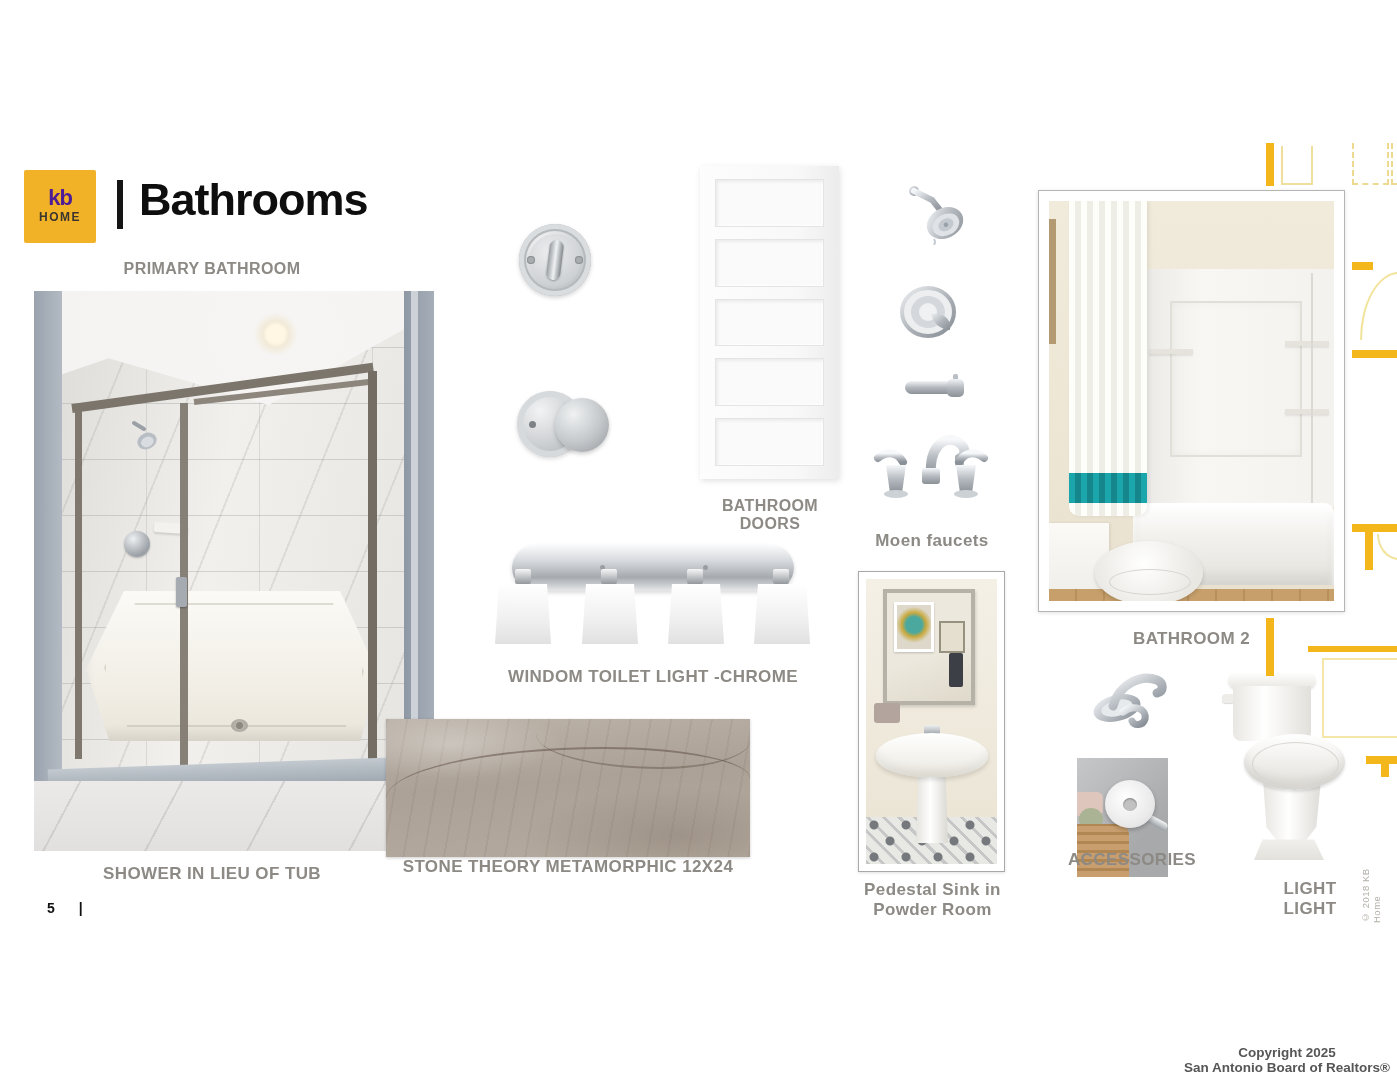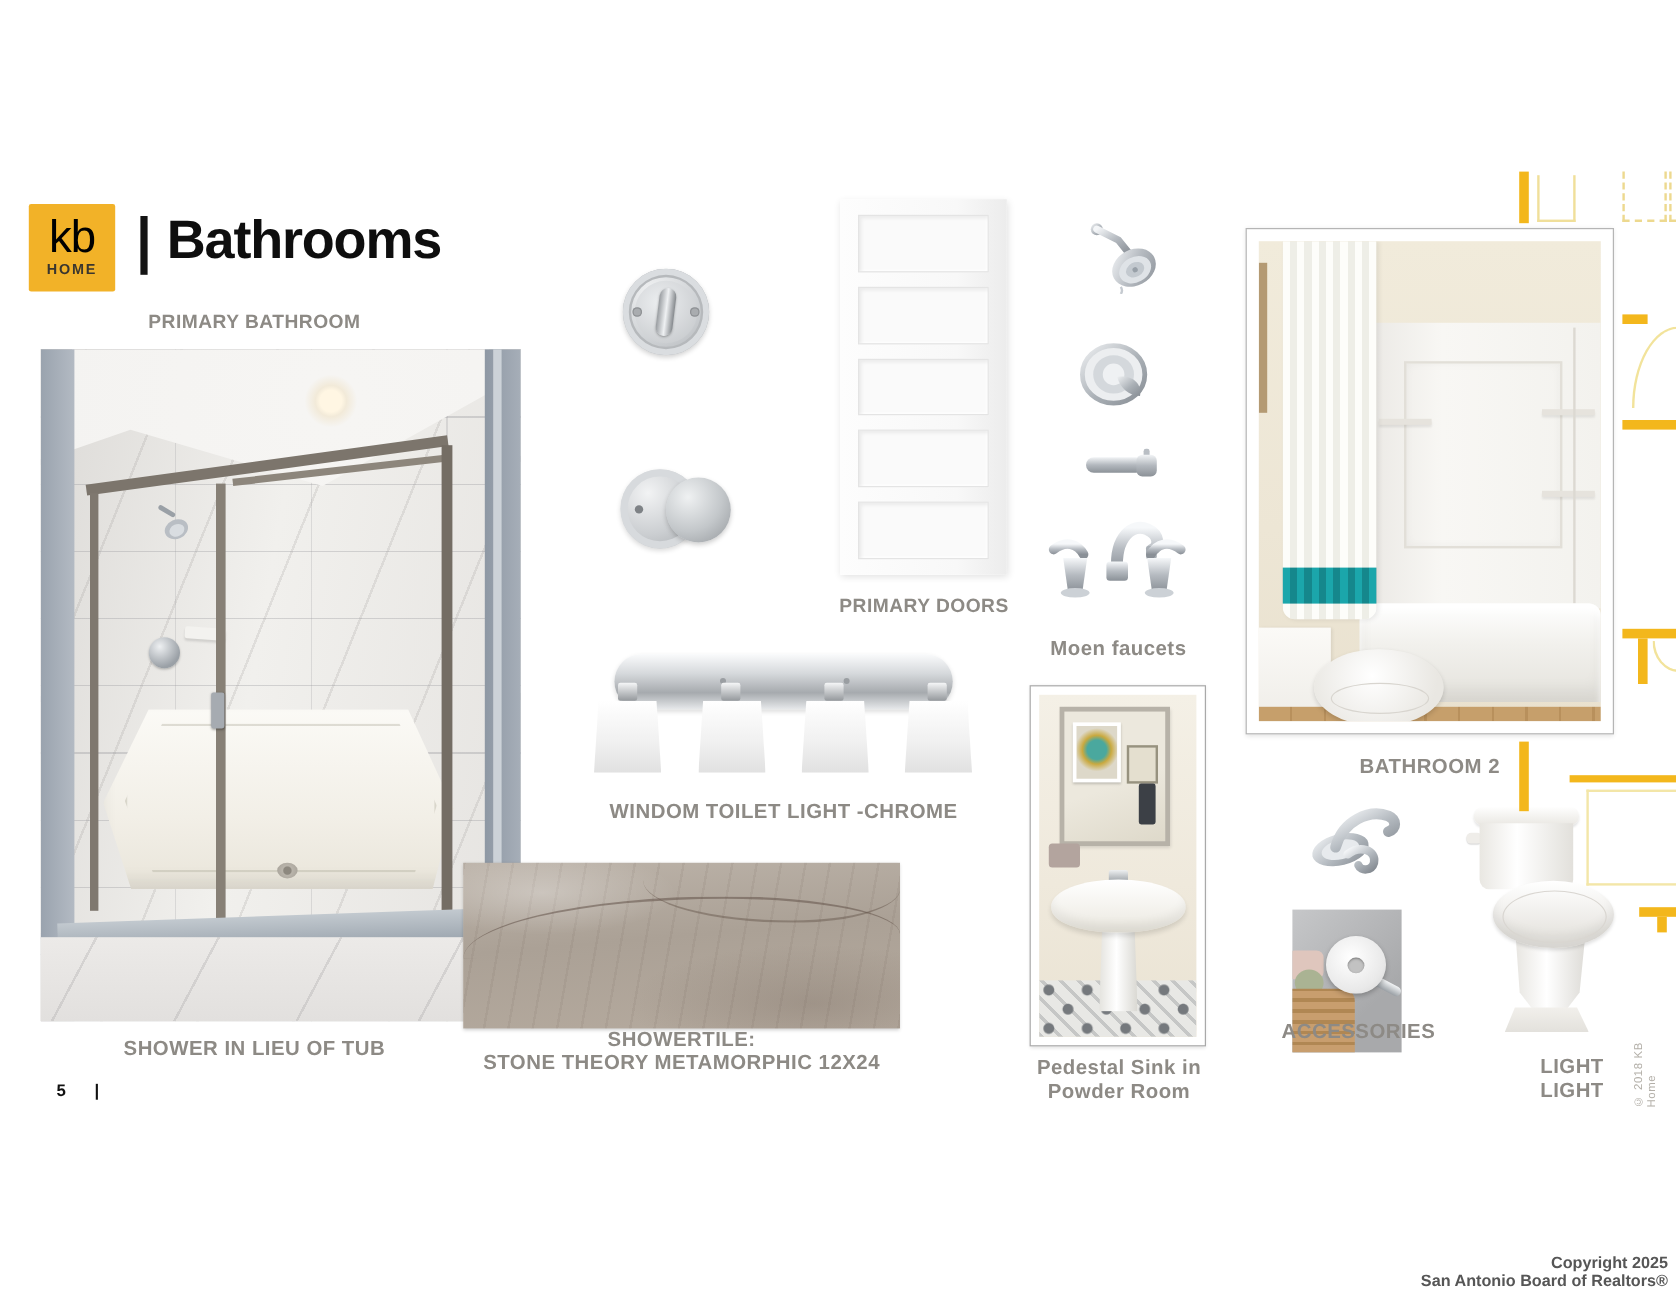--- a/index.html
+++ b/index.html
@@ -3,21 +3,21 @@
 <meta charset="utf-8">
 <style>
   html,body{margin:0;padding:0;background:#ffffff;}
   body{font-family:"Liberation Sans",sans-serif;}
   #canvas{position:relative;width:1397px;height:1080px;background:#fff;overflow:hidden;}
   .abs{position:absolute;}
 
   
   .kb-logo{left:24px;top:170px;width:72px;height:73px;background:#F2B228;border-radius:2px;
     display:flex;flex-direction:column;align-items:center;justify-content:center;}
-  .kb-logo .kb{font-size:38px;font-weight:400;color:#000000;line-height:.85;letter-spacing:-1px;}
+  .kb-logo .kb{font-size:22px;font-weight:700;color:#4c1d95;line-height:.85;letter-spacing:-1px;}
   .kb-logo .home{font-size:12px;font-weight:700;color:#3a362f;letter-spacing:1.5px;margin-top:2px;}
   .title-bar{left:117px;top:180px;width:6px;height:49px;background:#141414;}
   .page-title{left:139px;top:174px;font-size:45px;font-weight:700;color:#0e0e0e;letter-spacing:-1px;}
 
   .caption{font-weight:700;color:#8d8a85;text-align:center;letter-spacing:.4px;}
 
   
   .shower-photo{left:34px;top:291px;width:400px;height:560px;overflow:hidden;
     background-color:#eceae7;
     background-image:
@@ -195,21 +195,21 @@
   .fpH{left:1266px;top:618px;width:8px;height:58px;}
   .fpI1{left:1308px;top:646px;width:89px;height:6px;}
   .fpI2{left:1322px;top:658px;width:75px;height:76px;border:2px solid #F3E6A8;border-right:none;}
   .fpJ1{left:1366px;top:756px;width:31px;height:8px;}
   .fpJ2{left:1381px;top:764px;width:8px;height:13px;}
 
   
   .page-num{left:47px;top:900px;font-size:14px;font-weight:700;color:#111;display:flex;gap:24px;}
   .watermark{left:1360px;top:843px;height:80px;writing-mode:vertical-rl;transform:rotate(180deg);
     font-size:9.5px;color:#b3afa8;letter-spacing:.5px;}
-  .copyright{right:7px;bottom:4px;text-align:right;font-size:13.5px;font-weight:700;color:#565656;line-height:1.15;
+  .copyright{right:7px;bottom:4px;text-align:center;font-size:13.5px;font-weight:700;color:#565656;line-height:1.15;
     text-shadow:1px 1px 0 rgba(255,255,255,.95),-1px -1px 0 rgba(255,255,255,.95),1px -1px 0 rgba(255,255,255,.95),-1px 1px 0 rgba(255,255,255,.95);}
 </style>
 </head>
 <body>
 
 <div id="canvas">
 
   <div class="abs kb-logo">
     <div class="kb">kb</div>
     <div class="home">HOME</div>
@@ -247,21 +247,20 @@
     <div class="abs sp-curb"></div>
     <div class="abs sp-floor"></div>
   </div>
   <div class="abs caption" style="left:34px;top:864px;width:356px;font-size:17px;">SHOWER IN LIEU OF TUB</div>
 
   <div class="abs tile-sample">
     <div class="abs tile-vein1"></div>
     <div class="abs tile-vein2"></div>
   </div>
   <div class="abs caption" style="left:386px;top:858px;width:364px;font-size:17px;line-height:1.1;">
-    <div>SHOWERTILE:</div>
     <div>STONE THEORY METAMORPHIC 12X24</div>
   </div>
 
   <div class="abs deadbolt">
     <div class="abs deadbolt-plate"></div>
     <div class="abs deadbolt-screw" style="left:8px;top:32px;"></div>
     <div class="abs deadbolt-screw" style="left:56px;top:32px;"></div>
     <div class="abs deadbolt-turn"></div>
   </div>
   <div class="abs knob">
@@ -270,21 +269,21 @@
     <div class="abs knob-ball"></div>
   </div>
 
   <div class="abs door">
     <div class="door-panel"></div>
     <div class="door-panel"></div>
     <div class="door-panel"></div>
     <div class="door-panel"></div>
     <div class="door-panel"></div>
   </div>
-  <div class="abs caption" style="left:690px;top:497px;width:160px;font-size:16px;">PRIMARY DOORS</div>
+  <div class="abs caption" style="left:690px;top:497px;width:160px;font-size:16px;">BATHROOM DOORS</div>
 
   <div class="abs" style="left:905px;top:183px;">
     <svg class="moen-svg" width="66" height="62" viewBox="0 0 66 62">
       <defs>
           <linearGradient id="gsh" x1="0" y1="0" x2="1" y2="1">
         <stop offset="0" stop-color="#f4f6f8"></stop>
             <stop offset=".5" stop-color="#b7bcc2"></stop>
             <stop offset="1" stop-color="#8d939a"></stop>
           </linearGradient>
         </defs>

